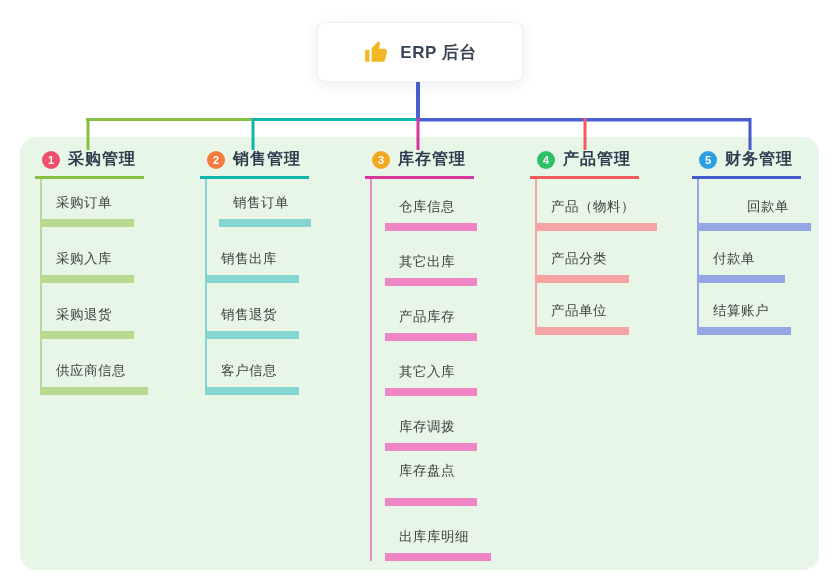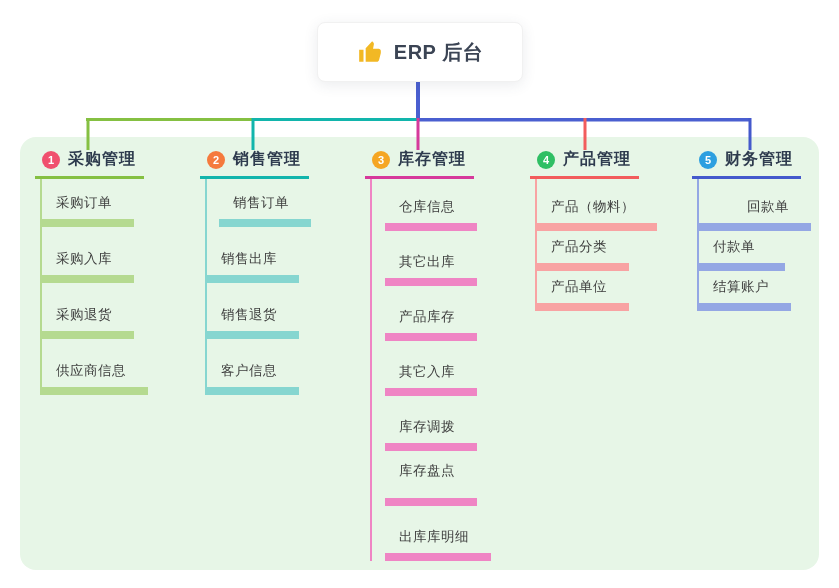--- a/index.html
+++ b/index.html
@@ -14,21 +14,21 @@
     border-radius:16px;
   }
   svg.connectors{position:absolute;left:0;top:0;pointer-events:none;}
   .root-node{
     position:absolute;left:317px;top:22px;width:206px;height:60px;
     background:#ffffff;border:1px solid #f1f1f1;border-radius:8px;
     box-shadow:0 3px 14px rgba(60,70,90,.10);
     display:flex;align-items:center;justify-content:center;gap:11px;
     box-sizing:border-box;
   }
-  .root-title{font-size:20px;font-weight:600;color:#3b4454;letter-spacing:.5px;}
+  .root-title{font-size:17px;font-weight:600;color:#3b4454;letter-spacing:.5px;}
   .thumb{display:flex;align-items:center;}
   .branch{position:absolute;top:146px;}
   .b1{left:35px}.b2{left:200px}.b3{left:365px}.b4{left:530px}.b5{left:692px}
   .bh{
     display:flex;align-items:center;gap:8px;
     width:max-content;min-width:105px;
     padding:3px 8px 6px 7px;border-bottom:3px solid #999;
     box-sizing:border-box;cursor:default;
   }
   .badge{
@@ -39,21 +39,21 @@
   .items{margin-left:5px;border-left:2px solid #ccc;}
   .item{
     display:flex;align-items:flex-end;
     width:max-content;min-width:86px;
     height:56px;box-sizing:border-box;
     padding:0 22px 7px 14px;
     border-bottom:8px solid #6d28d9;
   }
   .item:first-child{height:48px;}
   .b3 .item{height:55px}.b3 .item:first-child{height:52px}
-  .b4 .item,.b5 .item{height:40px}
+  .b4 .item,.b5 .item{height:52px}
   .b4 .item:first-child,.b5 .item:first-child{height:52px}
   .item span{font-size:13.5px;color:#3e3e3e;letter-spacing:.5px;}
 </style>
 </head>
 <body>
 
 <div class="stage">
 
   <div class="panel" style="background: rgb(231, 246, 231);"></div>
 

